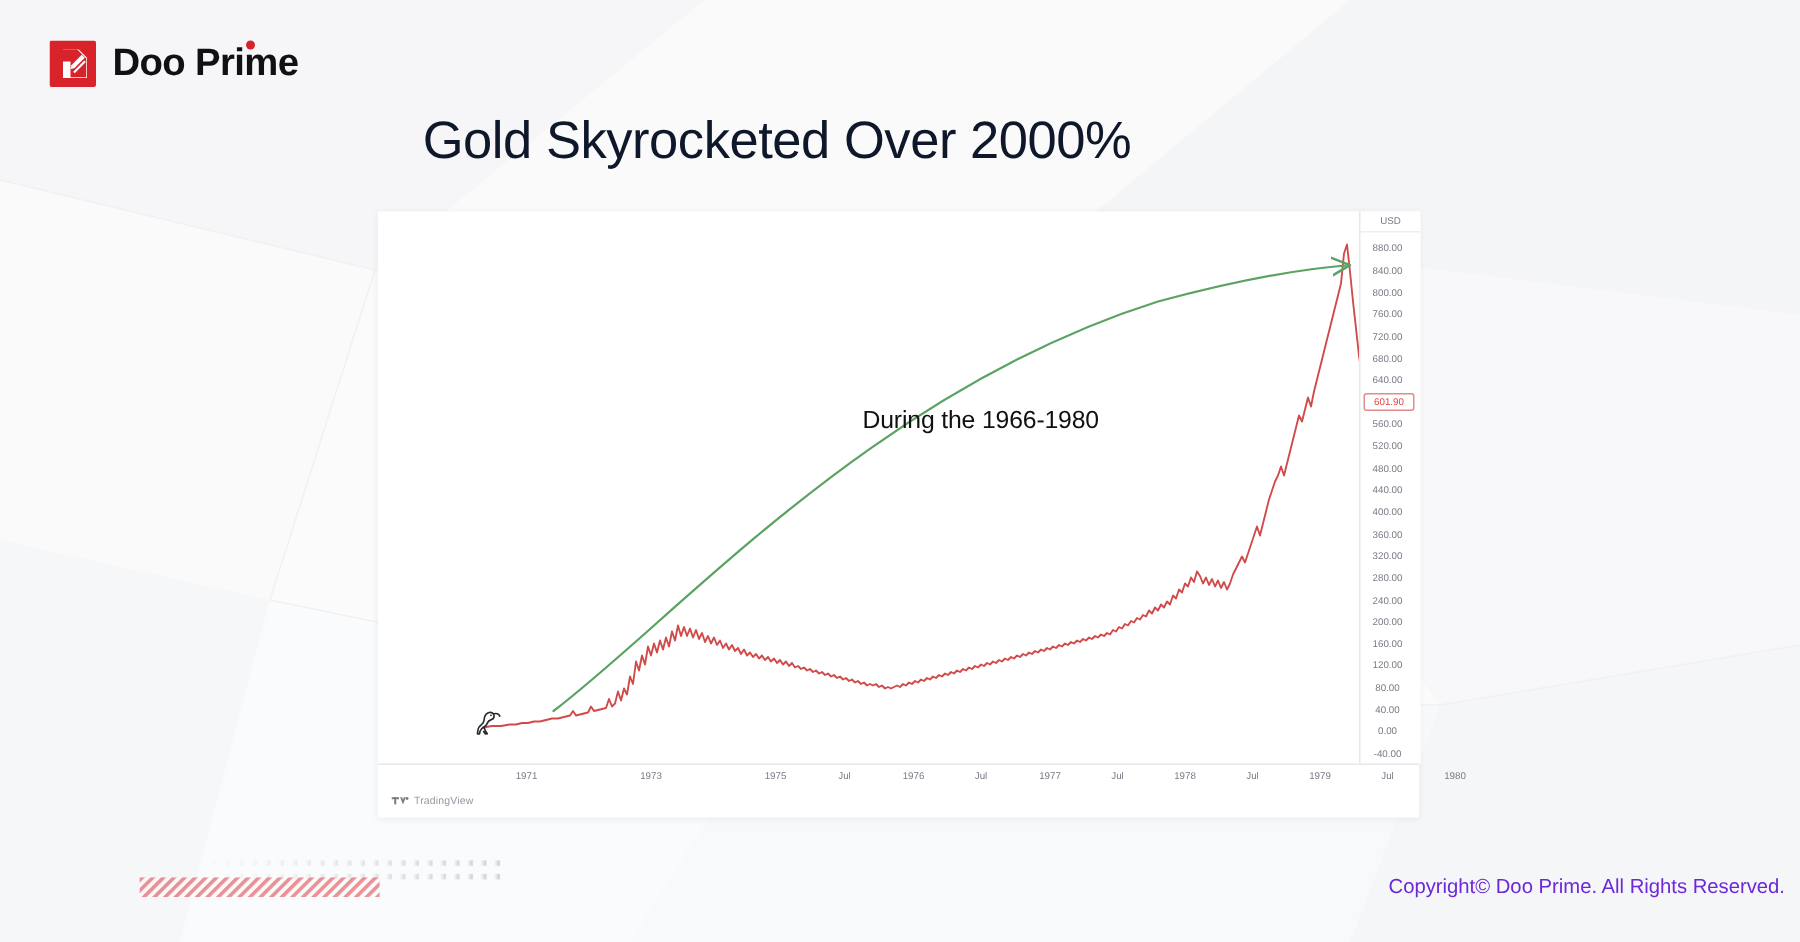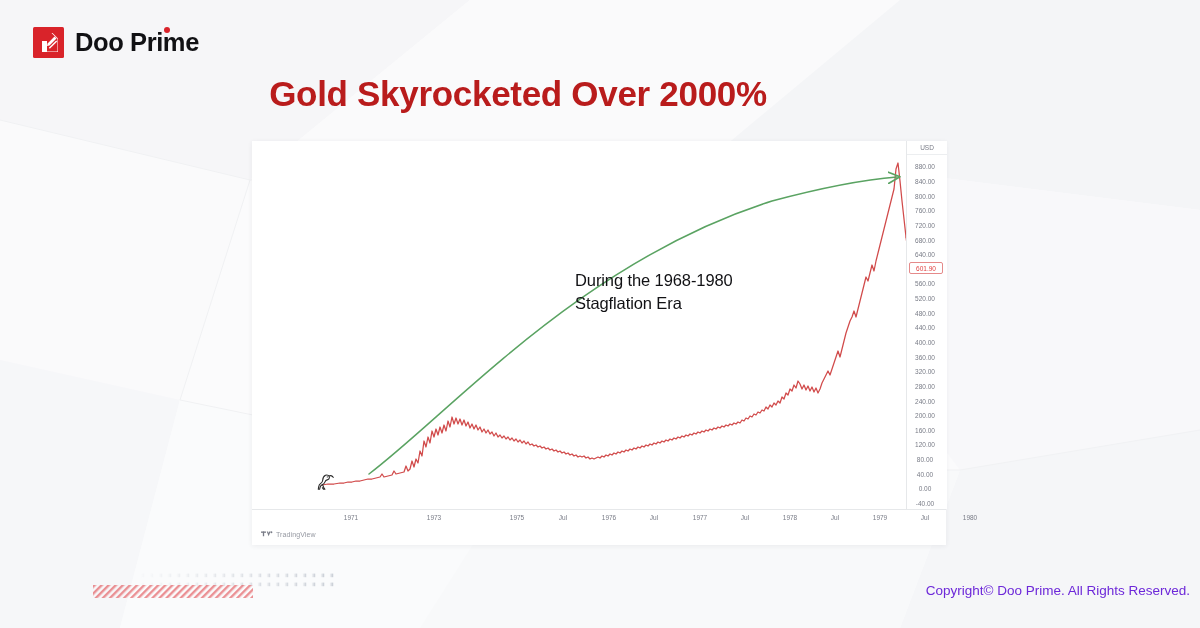--- a/index.html
+++ b/index.html
@@ -66,22 +66,22 @@
   }
 
   
   #headline {
     position: absolute;
     left: 0;
     top: 74px;
     width: 1036px;
     text-align: center;
     font-size: 35px;
-    font-weight: bold;
-    color: #b91c1c;
+    font-weight: normal;
+    color: #0f172a;
     letter-spacing: -0.3px;
     z-index: 5;
   }
 
   
   #chart-card {
     position: absolute;
     left: 252px;
     top: 141px;
     width: 694px;
@@ -316,22 +316,21 @@
                  C12.2 7.2 11.4 7.9 11.0 8.9 C10.6 10.0 9.8 11.0 8.6 11.6
                  C7.4 12.2 6.4 13.2 6.0 14.5 L5.7 16.2 L4.3 16.2 L4.6 14.0
                  C4.8 12.4 5.7 11.0 7.0 10.1 C8.0 9.4 8.6 8.4 8.7 7.2
                  C8.8 5.2 9.8 3.0 11.5 2.2 Z" fill="none" stroke="#2b2b2b" stroke-width="1.1" stroke-linejoin="round"></path>
         <path d="M8.6 11.6 L9.6 14.3 L10.9 16.2 L9.6 16.3 L8.2 14.4" fill="none" stroke="#2b2b2b" stroke-width="1.1" stroke-linejoin="round"></path>
         <path d="M15.0 3.0 C16.8 2.2 18.6 3.0 19.2 4.4" fill="none" stroke="#2b2b2b" stroke-width="1.1" stroke-linecap="round"></path>
         <circle cx="13.3" cy="3.9" r="0.6" fill="#2b2b2b"></circle>
       </svg>
 
       <div id="chart-annotation">
-        <div>During the 1968-1980</div>
-        <div>Stagflation Era</div>
+        <div>During the 1966-1980</div>
       </div>
     </div>
 
     <div id="y-axis">
       <div id="y-axis-unit">USD</div>
     <div class="y-tick" style="top: 25.3191px;">880.00</div>
         <div class="y-tick" style="top: 39.9574px;">840.00</div>
         <div class="y-tick" style="top: 54.5957px;">800.00</div>
         <div class="y-tick" style="top: 69.234px;">760.00</div>
         <div class="y-tick" style="top: 83.8723px;">720.00</div>

